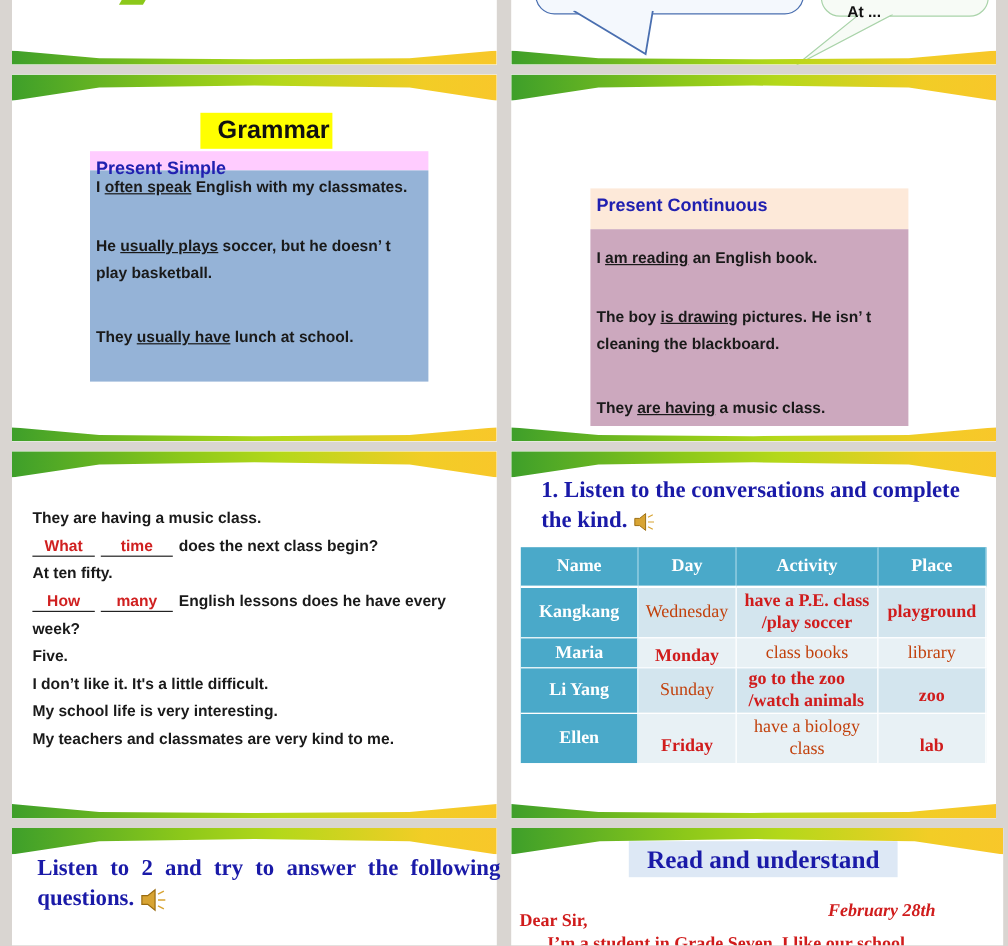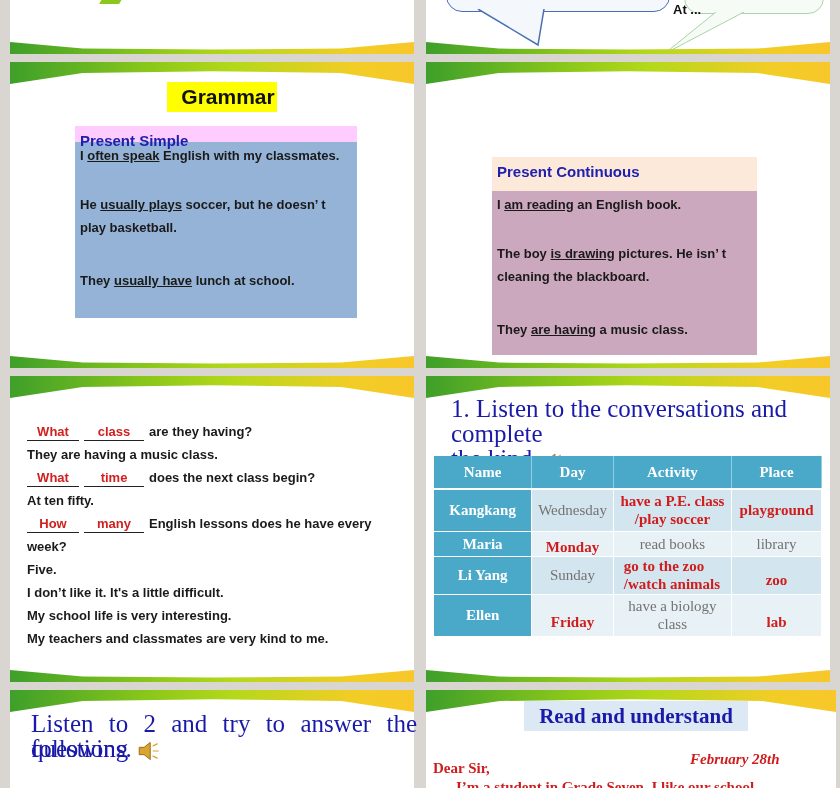--- a/index.html
+++ b/index.html
@@ -27,25 +27,25 @@
       font-family: "Liberation Serif", serif; font-size: 14px; color: #222;
       text-align: center; line-height: 26px;
     }
     .gbox { position: absolute; font-family: "Liberation Sans", sans-serif; font-weight: bold; font-size: 13px; color: #1a1a1a; }
     .gbox .head { color: #2020b0; font-size: 15px; padding: 6px 5px; }
     .gbox .body p { margin: 0 5px; line-height: 23px; }
     .gbox u { text-decoration: underline; }
     .fn-lines { position: absolute; left: 27px; top: 420px; width: 380px; font-family: "Liberation Sans", sans-serif; font-weight: bold; font-size: 13px; color: #1a1a1a; }
     .fn-line { height: 23px; line-height: 23px; white-space: nowrap; }
     .blank { display: inline-block; border-bottom: 1px solid #222; height: 16px; line-height: 14px; text-align: center; color: #d02020; vertical-align: baseline; margin-right: 5px; }
-    .serif-title { position: absolute; font-family: "Liberation Serif", serif; font-weight: normal; color: #1a1aa8; font-size: 25px; line-height: 25px; }
+    .serif-title { position: absolute; font-family: "Liberation Serif", serif; font-weight: bold; color: #1a1aa8; font-size: 19px; line-height: 25px; }
     .speaker { display: inline-block; width: 18px; height: 16px; vertical-align: middle; }
     table.listen { position: absolute; left: 434px; top: 456px; width: 388px; border-collapse: collapse; font-family: "Liberation Serif", serif; font-size: 15px; }
     table.listen th { background: #4aa9c9; color: #fff; font-weight: bold; height: 33px; border-right: 1px solid #8fcde0; border-bottom: 2px solid #fff; }
-    table.listen td { text-align: center; border-right: 1px solid #fff; border-bottom: 1px solid #fff; color: #737373; line-height: 18px; }
+    table.listen td { text-align: center; border-right: 1px solid #fff; border-bottom: 1px solid #fff; color: #c2410c; line-height: 18px; }
     table.listen td.name { background: #4aa9c9; color: #fff; font-weight: bold; }
     table.listen tr.odd td:not(.name) { background: #d3e5ee; }
     table.listen tr.even td:not(.name) { background: #e8f1f5; }
     table.listen td.ans { color: #d01c1c; font-weight: bold; }
     .bubble { position: absolute; border-radius: 16px; }
   </style>
 </head>
 <body>
 
 <div class="slide" style="left:10px; top:0; width:404px; height:54px;">
@@ -54,61 +54,60 @@
 </div>
 <div class="slide" style="left:426px; top:0; width:404px; height:54px;">
   <div class="bubble" style="left:20px; top:-20px; width:224px; height:32px; border:1.5px solid #4a6fb0; background:#f4f8fd;"></div>
   <svg style="position:absolute; left:50px; top:9px;" width="70" height="38">
       <path d="M2,0 L62,36 L68,0" fill="#f4f8fd" stroke="#4a6fb0" stroke-width="1.5"></path>
     </svg>
   <div class="bubble" style="left:258px; top:-20px; width:140px; height:34px; border:1px solid #a9d3a9; background:#f7fbf6;"></div>
   <svg style="position:absolute; left:230px; top:12px;" width="100" height="44">
       <path d="M88,0 L8,42 L60,0" fill="#f7fbf6" stroke="#a9d3a9" stroke-width="1"></path>
     </svg>
-  <span style="position:absolute; left:247px; top:2px; font-family:'Liberation Sans',sans-serif; font-weight:bold; font-size:13px; color:#111;">At ...</span>
+  <span style="position:absolute; left:280px; top:2px; font-family:'Liberation Sans',sans-serif; font-weight:bold; font-size:13px; color:#111;">At ...</span>
   <div class="band-bottom" style="top:42px;"></div>
 </div>
 
 <div class="slide" style="left:10px; top:62px; width:404px; height:306px;">
   <div class="band-top"></div>
-  <div class="yellow-title" style="left:157px; top:20px; width:110px;padding-left:12px;">Grammar</div>
+  <div class="yellow-title" style="left:157px; top:32px; width:110px;padding-left:12px;">Grammar</div>
   <div class="gbox" style="left:65px; top:64px; width:282px;">
     <div class="head" style="background:#ffccff; height:16px;">Present Simple</div>
     <div class="body" style="background:#95b3d7; height:176px; padding-top:2px;">
       <p><span>I </span><u>often speak</u><span> English with my classmates.</span></p>
       <p style="height:26px;"></p>
       <p><span>He </span><u>usually plays</u><span> soccer, but he doesn’ t play basketball.</span></p>
       <p style="height:30px;"></p>
       <p><span>They </span><u>usually have</u><span> lunch at school.</span></p>
     </div>
   </div>
   <div class="band-bottom" style="top:294px;"></div>
 </div>
 
 <div class="slide" style="left:426px; top:62px; width:404px; height:306px;">
   <div class="band-top"></div>
   <div class="gbox" style="left:66px; top:55px; width:265px;margin-top:40px;">
     <div class="head" style="background:#fde9d9; height:34px;">Present Continuous</div>
-    <div class="body" style="background:#cca8be; height:164px; padding-top:2px;">
+    <div class="body" style="background:#cca8be; height:164px; padding-top:12px;">
       <p><span>I </span><u>am reading</u><span> an English book.</span></p>
       <p style="height:26px;"></p>
       <p><span>The boy </span><u>is drawing</u><span> pictures. He isn’ t cleaning the blackboard.</span></p>
       <p style="height:30px;"></p>
       <p><span>They </span><u>are having</u><span> a music class.</span></p>
     </div>
   </div>
   <div class="band-bottom" style="top:294px;"></div>
 </div>
 
 <div class="slide" style="left:10px; top:376px; width:404px; height:306px;">
   <div class="band-top"></div>
   <div class="band-bottom" style="top:294px;"></div>
 </div>
 <div class="fn-lines">
-  <div class="fn-line"><span class="blank" style="width:52px;">What</span><span class="blank" style="width:60px;">class</span><span>are they having?</span></div>
   <div class="fn-line">They are having a music class.</div>
   <div class="fn-line"><span class="blank" style="width:52px;">What</span><span class="blank" style="width:60px;">time</span><span>does the next class begin?</span></div>
   <div class="fn-line">At ten fifty.</div>
   <div class="fn-line"><span class="blank" style="width:52px;">How</span><span class="blank" style="width:60px;">many</span><span>English lessons does he have every</span></div>
   <div class="fn-line">week?</div>
   <div class="fn-line">Five.</div>
   <div class="fn-line">I don’t like it. It's a little difficult.</div>
   <div class="fn-line">My school life is very interesting.</div>
   <div class="fn-line">My teachers and classmates are very kind to me.</div>
 </div>
@@ -138,21 +137,21 @@
   <tbody>
     <tr class="odd" style="height:42px;">
       <td class="name">Kangkang</td>
       <td>Wednesday</td>
       <td class="ans">have a P.E. class /play soccer</td>
       <td class="ans">playground</td>
     </tr>
     <tr class="even" style="height:17px;">
       <td class="name">Maria</td>
       <td class="ans" style="padding-top:6px;">Monday</td>
-      <td>read books</td>
+      <td>class books</td>
       <td>library</td>
     </tr>
     <tr class="odd" style="height:38px;">
       <td class="name">Li Yang</td>
       <td>Sunday</td>
       <td class="ans" style="text-align:left; padding-left:10px;">go to the zoo /watch animals</td>
       <td class="ans" style="padding-top:10px;">zoo</td>
     </tr>
     <tr class="even" style="height:42px;">
       <td class="name">Ellen</td>

